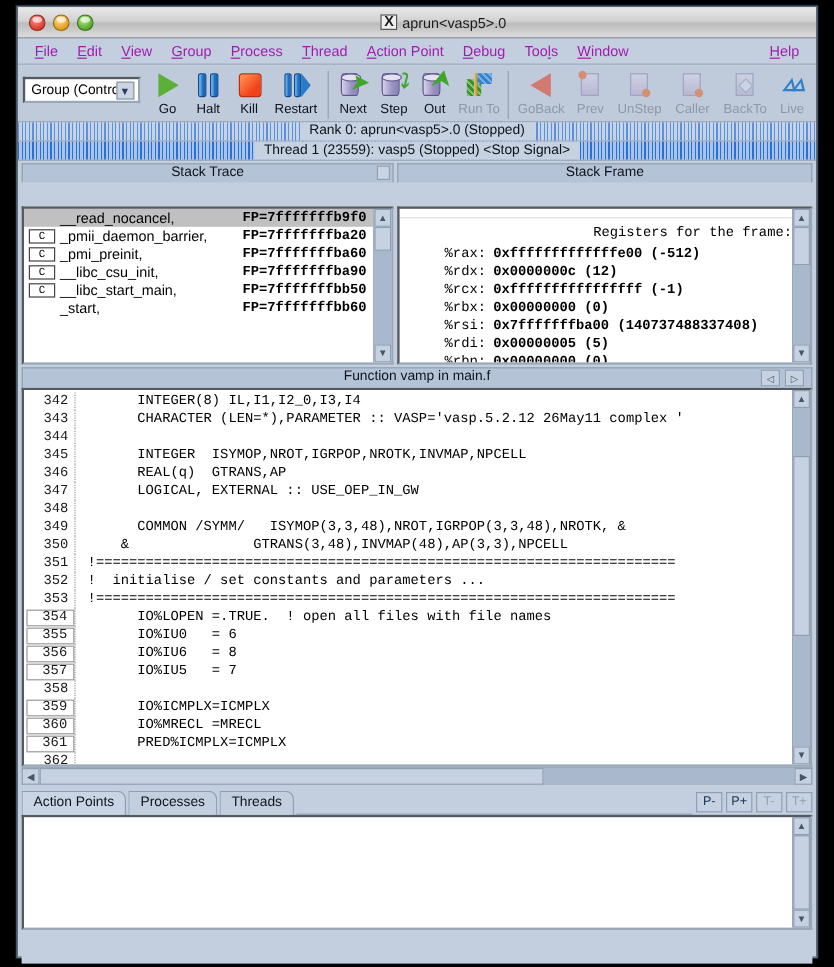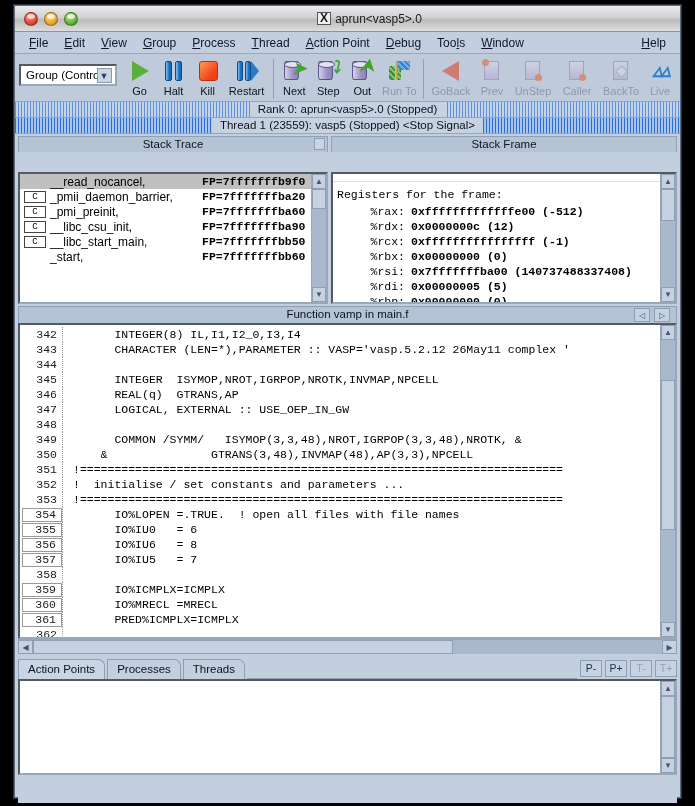--- a/index.html
+++ b/index.html
@@ -51,21 +51,21 @@
     display:inline-block; font-weight:bold; font-size:12px;
     border:1px solid #555; padding:0 2px; margin-right:4px; line-height:11px;
     background:#efefef; vertical-align:1px;
   }
 
   
   #menubar {
     height: 22px; background: #c3cfdf;
     border-bottom: 1px solid #9aa7b6;
     display: flex; align-items: center; padding: 0 6px;
-    font-size: 12px; color: #0f172a;
+    font-size: 12px; color: #a21caf;
   }
   .menu-item { padding: 2px 8px; cursor: default; white-space: nowrap; }
   .menu-item u { text-decoration: underline; }
   #menubar .spacer { flex: 1; }
 
   
   #toolbar {
     height: 48px; background: #bfcbdb;
     border-bottom: 1px solid #98a5b5;
     display:flex; align-items: flex-start; padding: 3px 4px 0 4px;
@@ -207,21 +207,21 @@
     width: 152px; white-space:pre;
   }
   .st-fp {
     font-family:"Liberation Mono", monospace; font-size:11.5px; color:#000;
     font-weight:bold; white-space:pre;
   }
 
   
   .reg-head {
     font-family:"Liberation Mono", monospace; font-size:11.5px;
-    color:#000; margin: 6px 0 4px 4px;
+    color:#000; margin: 6px 0 4px 4px; text-align: right;
   }
   .reg-row { display:flex; font-family:"Liberation Mono", monospace; font-size:11.5px; height:15px;}
   .reg-name { width: 72px; text-align:right; color:#000; }
   .reg-val { margin-left:6px; font-weight:bold; color:#000; white-space:pre; }
   .reg-top-strip { height:8px; background:#fff; border-bottom:1px solid #dfdfdf;}
 
   
   .vscroll {
     width: 15px; background:#b9c6d7; border-left:1px solid #9aa7b6;
     display:flex; flex-direction:column; flex-shrink:0;

